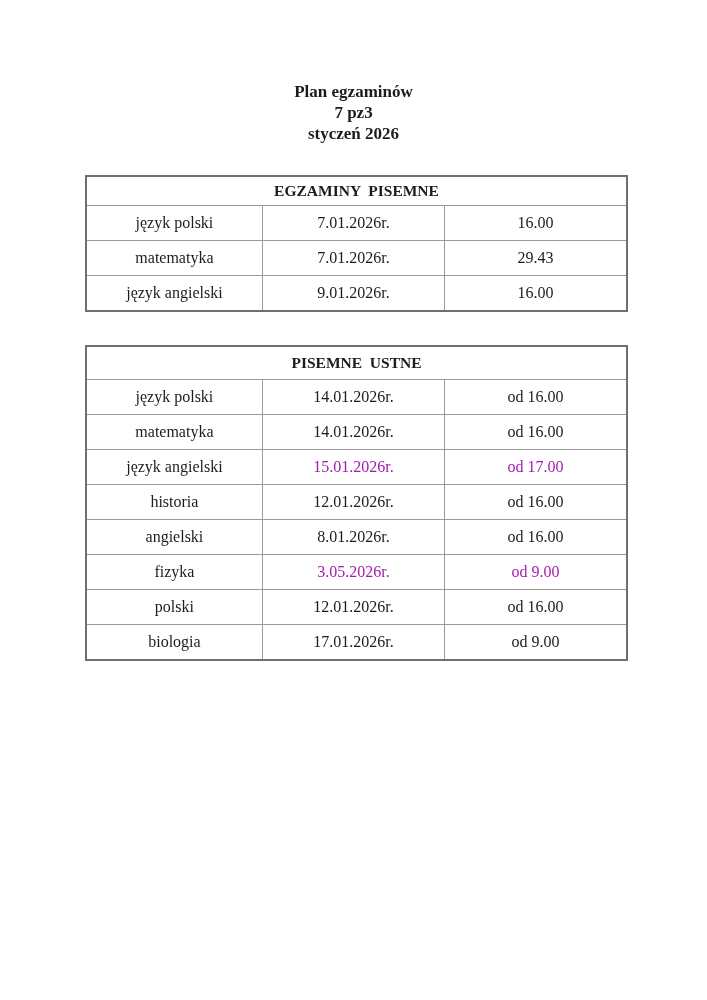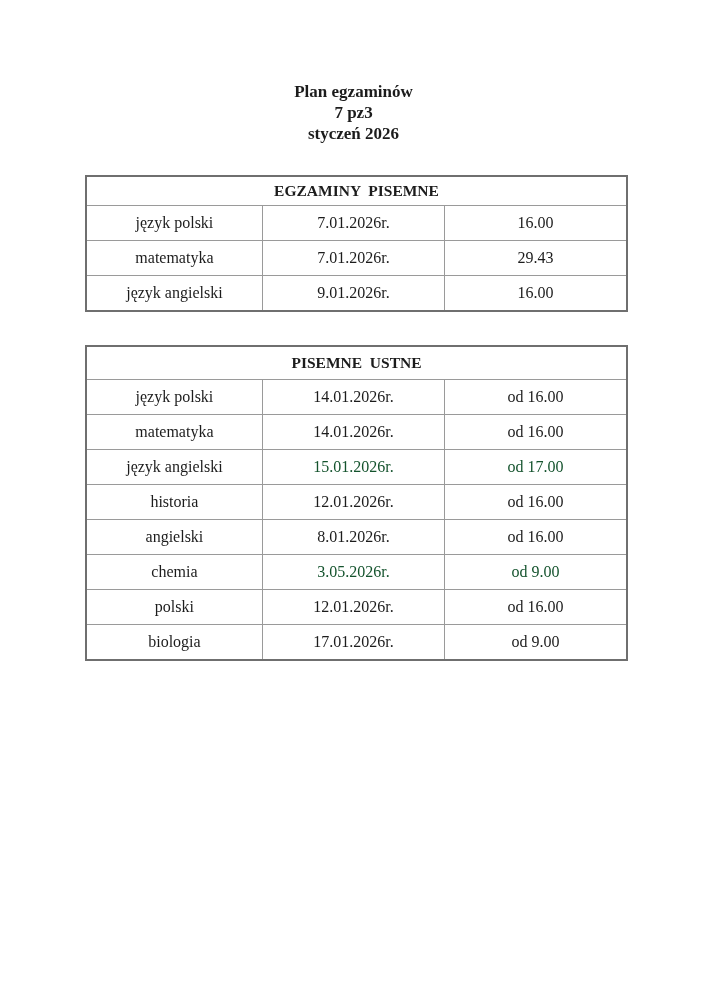--- a/index.html
+++ b/index.html
@@ -46,21 +46,21 @@
   }
   col.c-subject { width: 32.6%; }
   col.c-date    { width: 33.7%; }
   col.c-time    { width: 33.7%; }
   .table-written { top: 175px; }
   .table-written th { height: 28px; }
   .table-written td { height: 34px; }
   .table-oral { top: 345px; }
   .table-oral th { height: 32px; }
   .table-oral td { height: 34px; }
-  tr.red td { color: #14532d; }
+  tr.red td { color: #a21caf; }
   tr.red td:first-child { color: #1c1c1c; } 
 </style>
 </head>
 <body>
 
 <div class="page">
 
   <div class="title-block">
     <div>Plan egzaminów</div>
     <div>7 pz3</div>
@@ -128,21 +128,21 @@
           <td>historia</td>
           <td>12.01.2026r.</td>
           <td>od 16.00</td>
         </tr>
         <tr>
           <td>angielski</td>
           <td>8.01.2026r.</td>
           <td>od 16.00</td>
         </tr>
         <tr class="red">
-          <td>chemia</td>
+          <td>fizyka</td>
           <td>3.05.2026r.</td>
           <td>od 9.00</td>
         </tr>
         <tr>
           <td>polski</td>
           <td>12.01.2026r.</td>
           <td>od 16.00</td>
         </tr>
         <tr>
           <td>biologia</td>

